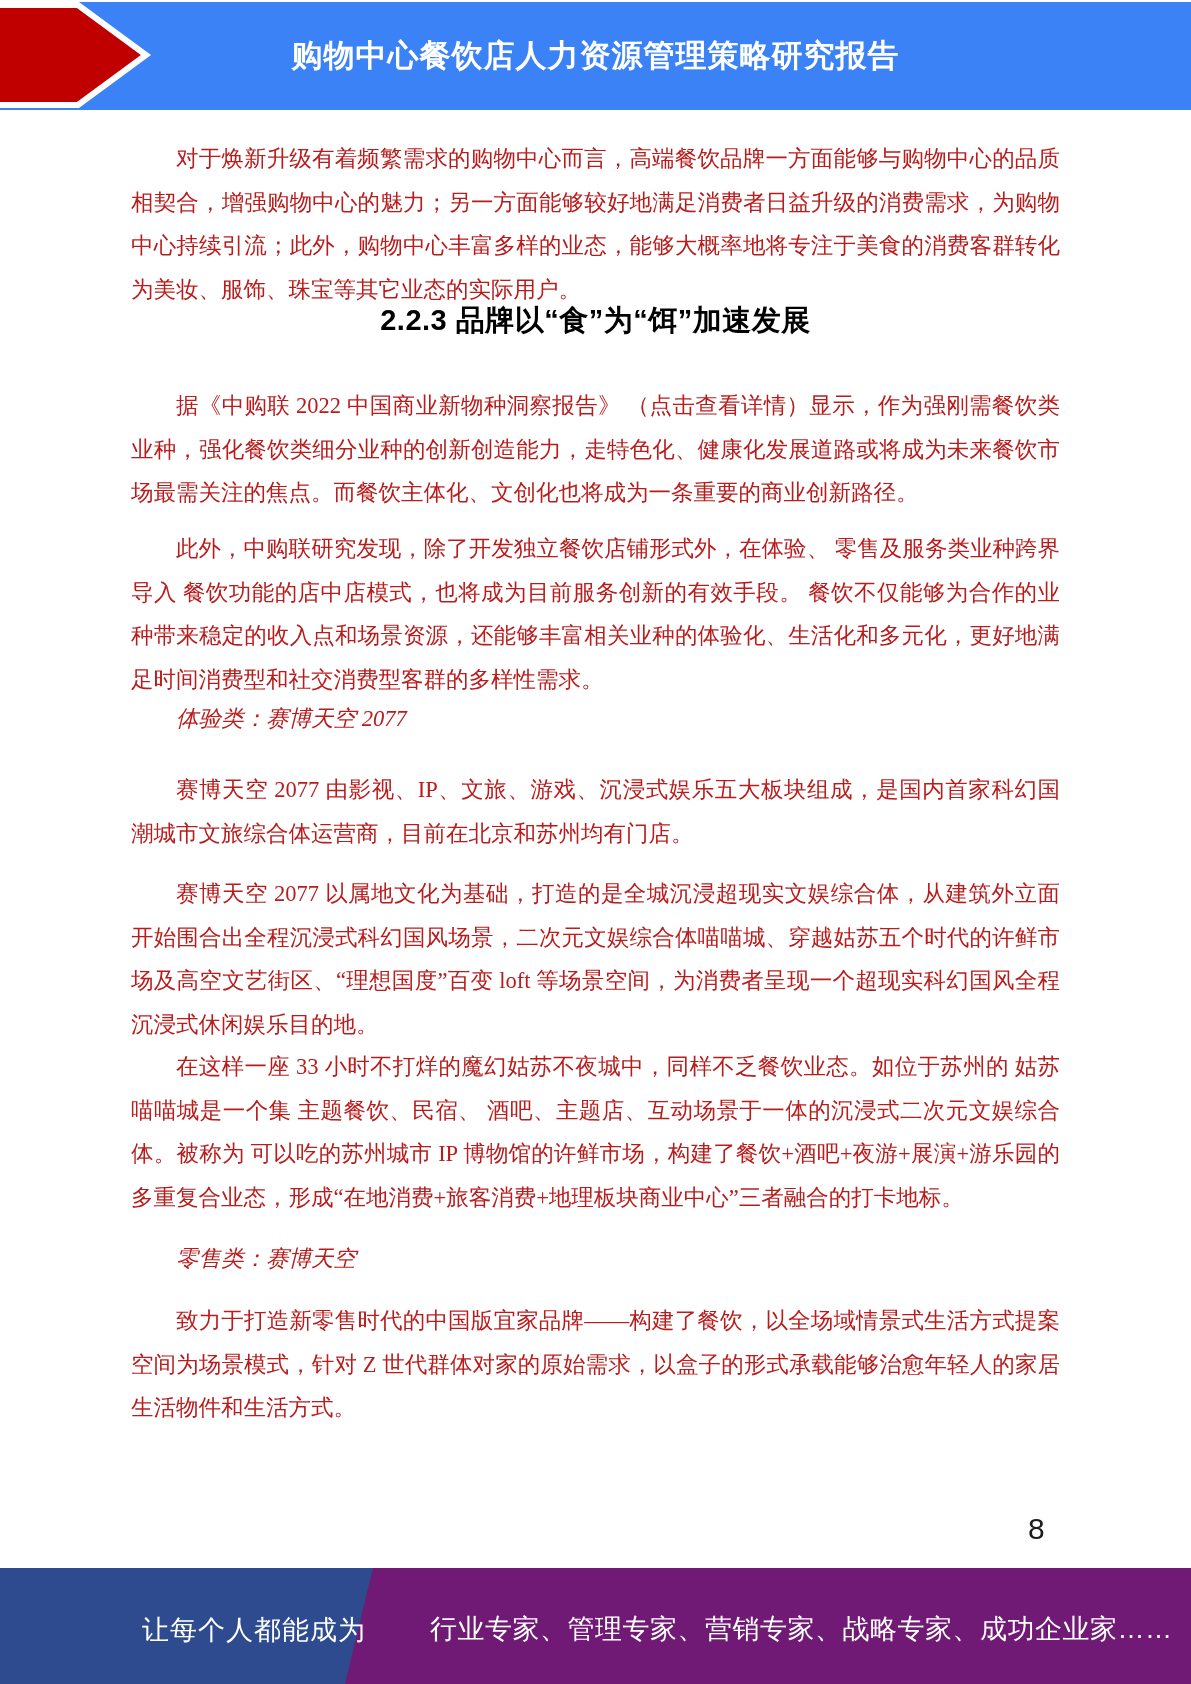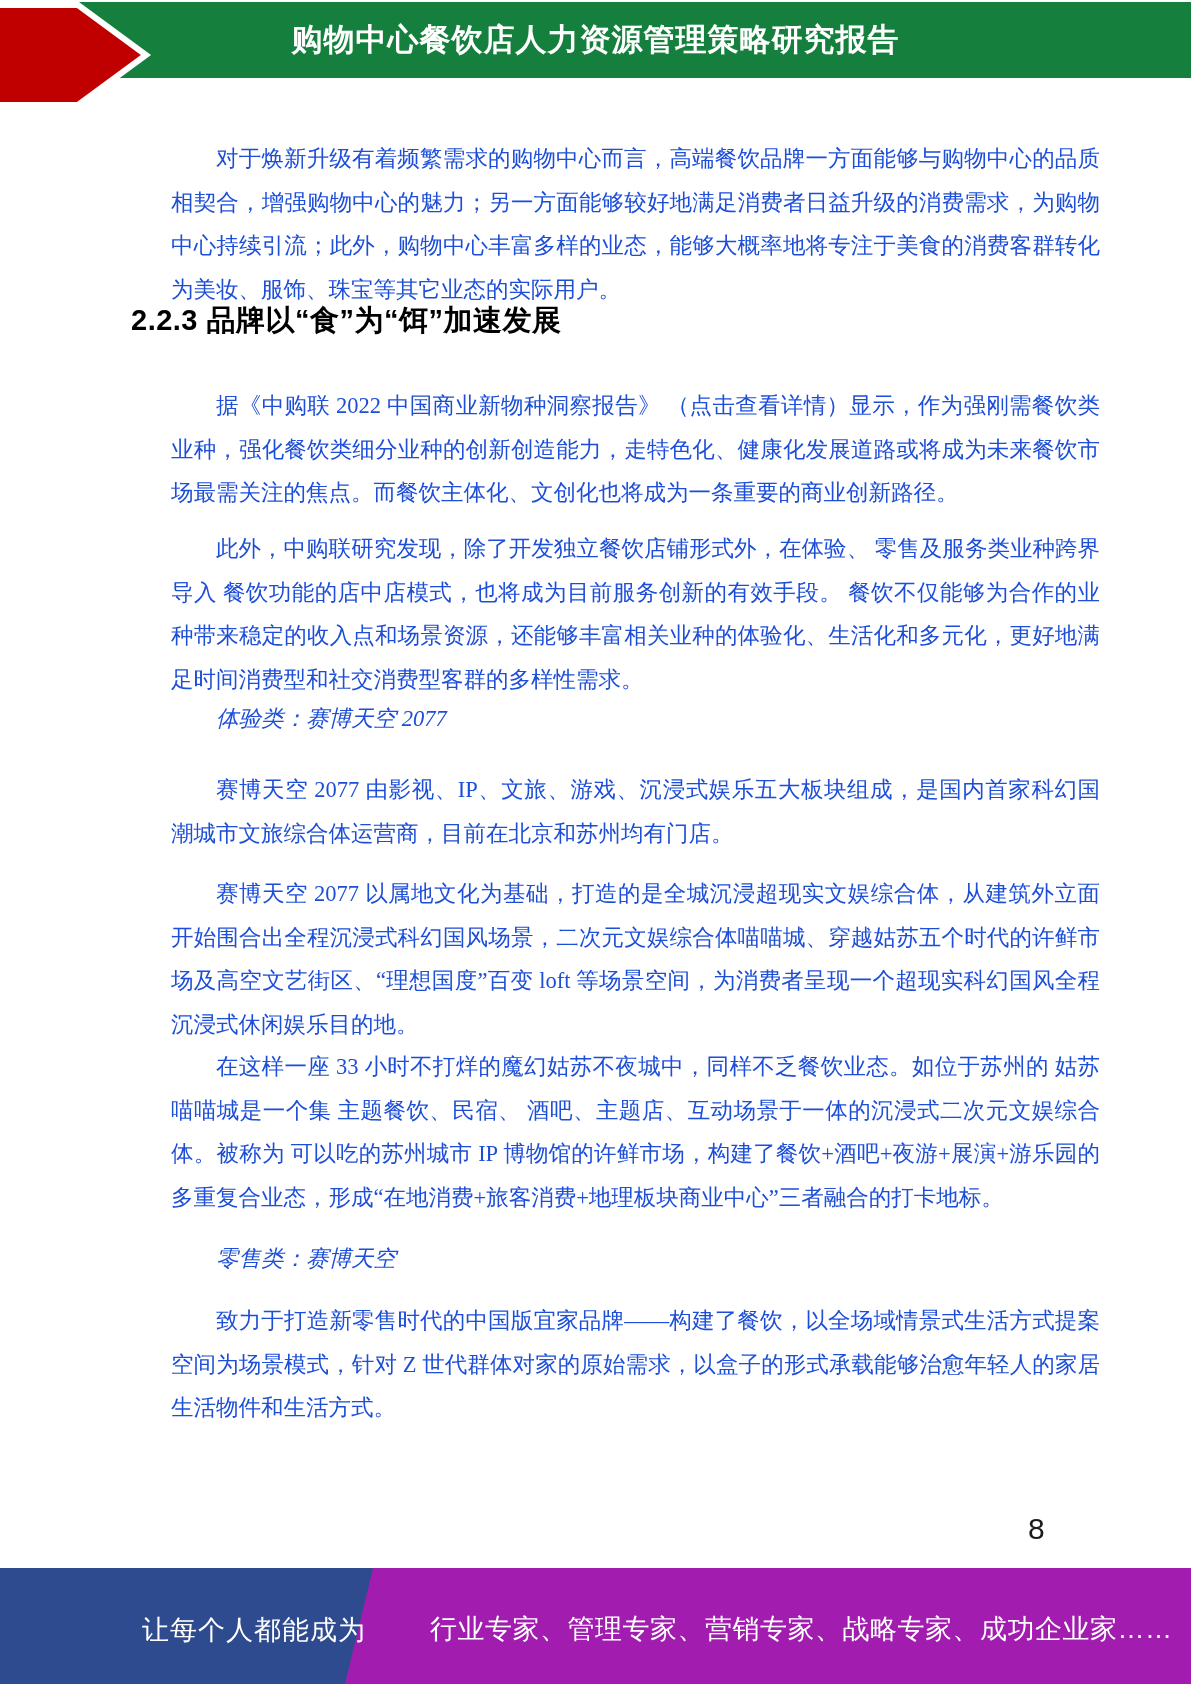--- a/index.html
+++ b/index.html
@@ -11,22 +11,22 @@
     background: #ffffff;
     overflow: hidden;
     font-family: "Liberation Serif", "DejaVu Serif", serif;
     color: #141414;
   }
 
   
   .banner {
     position: absolute;
     top: 2px; left: 0; right: 0;
-    height: 76px;
-    background: #15803d;
+    height: 108px;
+    background: #3b82f6;
   }
   .banner-title {
     position: absolute;
     top: 0; left: 0; right: 0; bottom: 0;
     display: flex;
     align-items: center;
     justify-content: center;
     margin: 0;
     color: #ffffff;
     font-family: "Liberation Sans", "DejaVu Sans", sans-serif;
@@ -41,50 +41,49 @@
     position: absolute;
     left: 131px;
     width: 929px;
     margin: 0;
   }
   .para {
     font-size: 22.5px;
     line-height: 43.5px;
     text-align: justify;
     text-indent: 2em;
-    color: #1d4ed8;
-    margin-left: 40px;
+    color: #b91c1c;
   }
   .label-line { text-align: left; font-style: italic; }
   .heading {
     font-family: "Liberation Sans", "DejaVu Sans", sans-serif;
     font-weight: 700;
     font-size: 29px;
     line-height: 38px;
     letter-spacing: 0.5px;
     color: #000000;
-    text-align: left;
+    text-align: center;
   }
 
   .page-number {
     position: absolute;
     left: 1028px;
     top: 1512px;
     font-family: "Liberation Sans", "DejaVu Sans", sans-serif;
     font-size: 30px;
     color: #1c1c1c;
   }
 
   
   .footer {
     position: absolute;
     left: 0; bottom: 0;
     width: 100%;
     height: 116px;
-    background: #a21caf;
+    background: #701a75;
   }
   .footer-blue {
     position: absolute;
     top: 0; left: 0; bottom: 0;
     width: 400px;
     background: #2D4B8E;
     clip-path: polygon(0 0, 373px 0, 345px 100%, 0 100%);
   }
   .footer-left-text {
     position: absolute;

